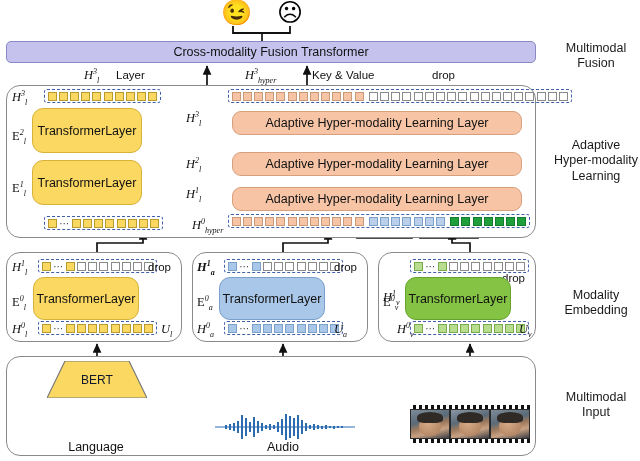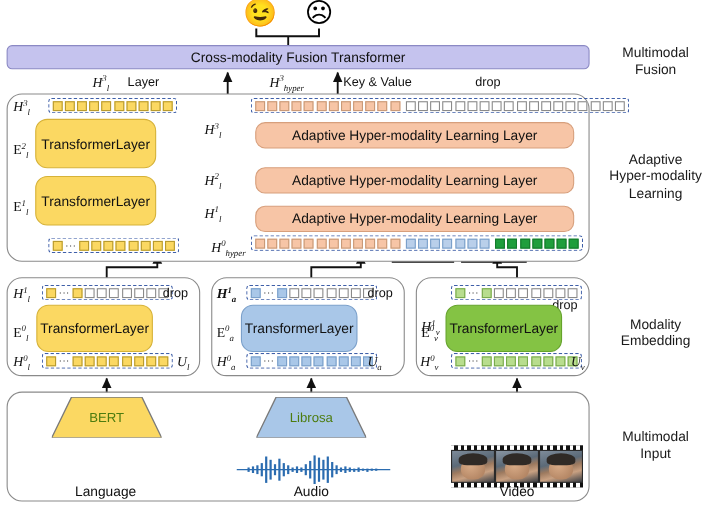--- a/index.html
+++ b/index.html
@@ -52,21 +52,21 @@
     color: #111;
     line-height: 1.12;
   }
   .t-yellow { background: #fbd862; border: 1.2px solid #d6b238; }
   .t-blue   { background: #a9c7e8; border: 1.2px solid #7ba0ca; }
   .t-green  { background: #84c344; border: 1.2px solid #65a32c; }
   .trap-wrap { position:absolute; }
   .trap-wrap svg { position:absolute; left:0; top:0; }
   .trap-wrap .lbl {
     position:absolute; inset:0; display:flex; align-items:center;
-    justify-content:center; font-size:12px; color:#4d7c0f;
+    justify-content:center; font-size:12px; color:#0f172a;
   }
 
   
   .tokrow {
     position: absolute;
     display: flex; align-items: center;
     height: 14px;
   }
   .tokrow.dashed {
     border: 1.3px dashed #3f5fa8;
@@ -450,21 +450,21 @@
       <span class="tok w"></span>
     </div>
   <div class="plain" style="left:502px; top:272px;">drop</div>
 
   <div class="elabel" style="left:383px; top:294px;">E<sup>0</sup><sub>v</sub></div>
   <div class="tbox t-green" style="left:405px; top:277px; width:106px; height:43px;">
     <div>Transformer</div>
     <div>Layer</div>
   </div>
 
-  <div class="mlabel" style="left:382px; top:321px;">H<sup>0</sup><sub>v</sub></div>
+  <div class="mlabel" style="left:397px; top:321px;">H<sup>0</sup><sub>v</sub></div>
   <div class="tokrow dashed" id="row-h0v" style="left:410px; top:321px;">
       <span class="tok gl"></span>
       <span class="dots">···</span>
       <span class="tok gl"></span>
       <span class="tok gl"></span>
       <span class="tok gl"></span>
       <span class="tok gl"></span>
       <span class="tok gl"></span>
       <span class="tok gl"></span>
       <span class="tok gl"></span>
@@ -479,26 +479,20 @@
     <div>Input</div>
   </div>
 
   <div class="trap-wrap" style="left:47px; top:361px; width:100px; height:37px;">
     <svg width="100" height="37" viewBox="0 0 100 37">
       <polygon points="18,0 82,0 100,37 0,37" fill="#fbd862" stroke="#7a7a7a" stroke-width="1.2"></polygon>
     </svg>
     <div class="lbl">BERT</div>
   </div>
 
-  <div class="trap-wrap" style="left:233px; top:361px; width:100px; height:37px;">
-    <svg width="100" height="37" viewBox="0 0 100 37">
-      <polygon points="18,0 82,0 100,37 0,37" fill="#a9c7e8" stroke="#7a7a7a" stroke-width="1.2"></polygon>
-    </svg>
-    <div class="lbl">Librosa</div>
-  </div>
 
 
 
   <svg class="wave" style="left:215px; top:412px;" width="140" height="30" viewBox="0 0 140 30">
     <g stroke="#2b6cb0" stroke-width="1.6" fill="none">
       <line x1="0" y1="15" x2="140" y2="15" stroke-width="1.2"></line>
     </g>
     <g fill="#2b6cb0">
       <rect x="10" y="13" width="2" height="4"></rect>
         <rect x="14" y="12" width="2" height="6"></rect>
@@ -557,15 +551,14 @@
       background:linear-gradient(165deg,#7e8b99 0%,#5b6a78 38%,#9d7a5f 55%,#c9a182 72%,#3b3f45 100%);">
       <div style="position:absolute;left:8px;top:6px;width:22px;height:20px;border-radius:50% 50% 45% 45%;
         background:radial-gradient(circle at 40% 35%,#d8ab87,#a87a59);"></div>
       <div style="position:absolute;left:6px;top:2px;width:26px;height:11px;border-radius:50% 50% 30% 30%;
         background:#2f2a26;"></div>
     </div>
   </div>
 
   <div class="caption" style="left:233px; top:440px; width:100px;">Audio</div>
   <div class="caption" style="left:46px; top:440px; width:100px;">Language</div>
-  <div class="caption" style="left:420px; top:440px; width:100px;">Video</div>
 
 </div>
 
 </body></html>

